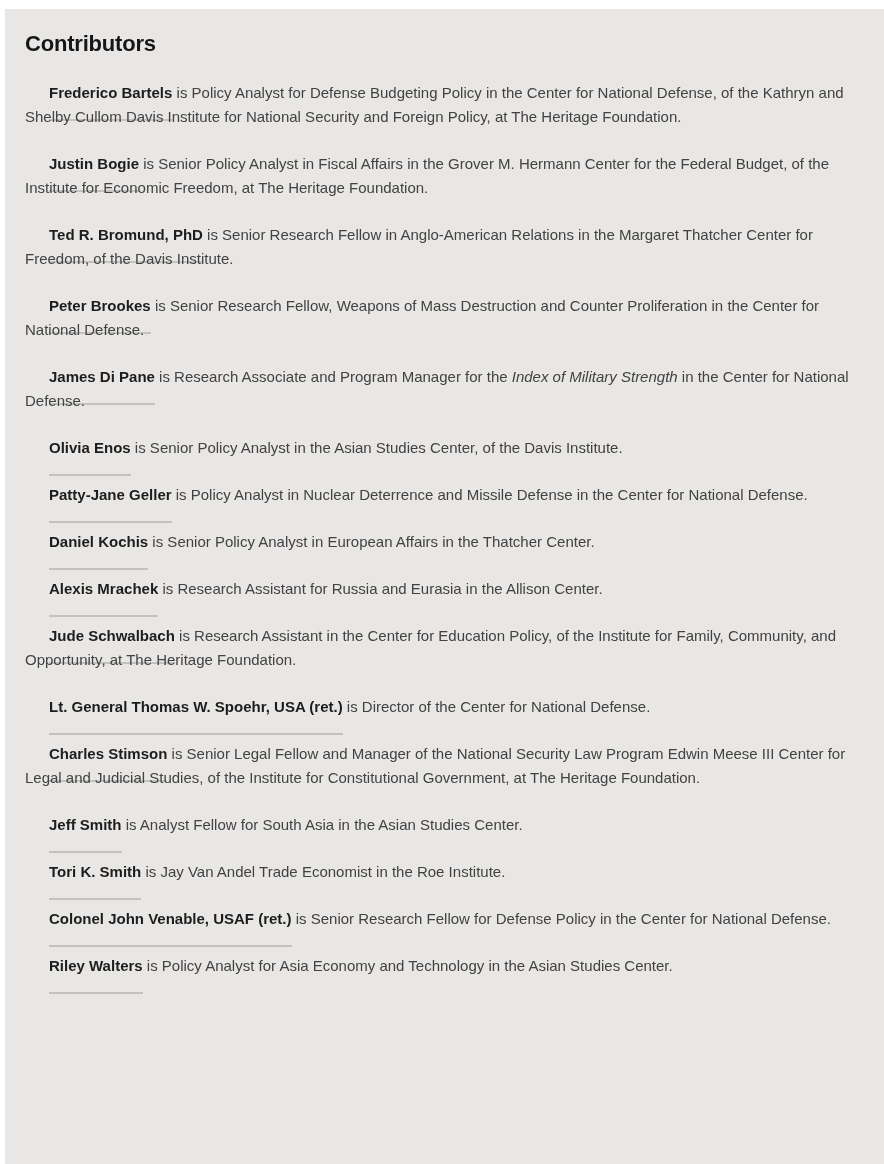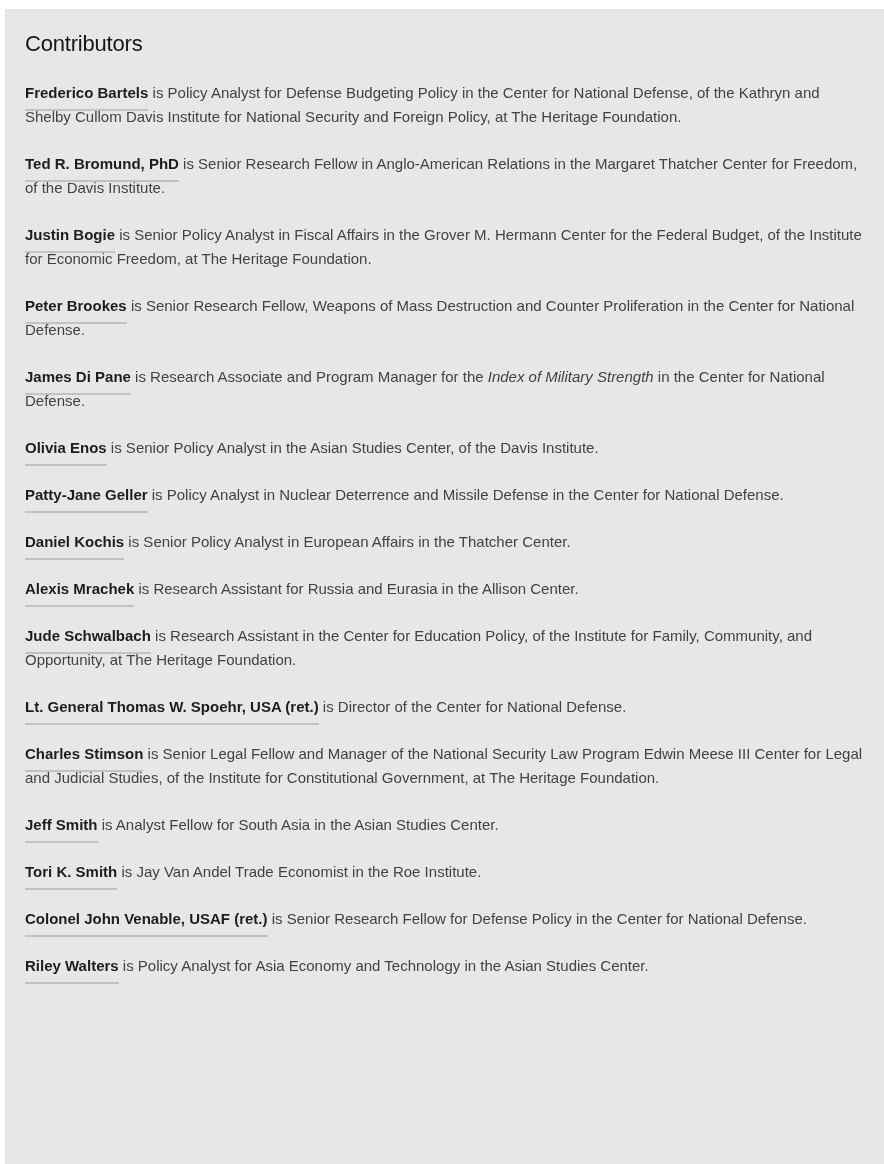--- a/index.html
+++ b/index.html
@@ -21,60 +21,61 @@
     top: 9px;
     right: 0;
     bottom: 0;
     background: #e8e7e5;
     box-sizing: border-box;
     padding: 23px 20px 20px 20px;
   }
   h1.title {
     margin: 0;
     font-size: 22px;
-    font-weight: 400;
+    font-weight: 700;
     color: #161616;
     letter-spacing: -0.2px;
     line-height: 1.1;
   }
   .entry {
     margin: 23px 0 0 0;
     font-size: 15px;
     line-height: 24px;
     color: #424242;
     max-width: 841px;
   }
   .entry:first-of-type {
     margin-top: 25px;
   }
   .name {
     font-weight: 700;
     color: #1d1d1d;
     text-decoration: none;
     border-bottom: 2px solid #c3c2c0;
-    padding-bottom: 8px;
+    padding-bottom: 18px;
     cursor: pointer;
+    margin-left: 24px;
   }
   .desc em {
     font-style: italic;
     margin-top: 44px;
   }
 </style>
 </head>
 <body>
 
 <div class="page">
   <div class="sheet">
     <h1 class="title">Contributors</h1>
     <div id="list">
   <p class="entry"><a class="name">Frederico Bartels</a><span class="desc"> is Policy Analyst for Defense Budgeting Policy in the Center for National Defense, of the Kathryn and Shelby Cullom Davis Institute for National Security and Foreign Policy, at The Heritage Foundation.</span></p>
 
+  <p class="entry"><a class="name">Justin Bogie</a><span class="desc"> is Senior Policy Analyst in Fiscal Affairs in the Grover M. Hermann Center for the Federal Budget, of the Institute for Economic Freedom, at The Heritage Foundation.</span></p>
+
   <p class="entry"><a class="name">Ted R. Bromund, PhD</a><span class="desc"> is Senior Research Fellow in Anglo-American Relations in the Margaret Thatcher Center for Freedom, of the Davis Institute.</span></p>
-
-  <p class="entry"><a class="name">Justin Bogie</a><span class="desc"> is Senior Policy Analyst in Fiscal Affairs in the Grover M. Hermann Center for the Federal Budget, of the Institute for Economic Freedom, at The Heritage Foundation.</span></p>
 
   <p class="entry"><a class="name">Peter Brookes</a><span class="desc"> is Senior Research Fellow, Weapons of Mass Destruction and Counter Proliferation in the Center for National Defense.</span></p>
 
   <p class="entry"><a class="name">James Di Pane</a><span class="desc"> is Research Associate and Program Manager for the <em>Index of Military Strength</em> in the Center for National Defense.</span></p>
 
   <p class="entry"><a class="name">Olivia Enos</a><span class="desc"> is Senior Policy Analyst in the Asian Studies Center, of the Davis Institute.</span></p>
 
   <p class="entry"><a class="name">Patty-Jane Geller</a><span class="desc"> is Policy Analyst in Nuclear Deterrence and Missile Defense in the Center for National Defense.</span></p>
 
 

